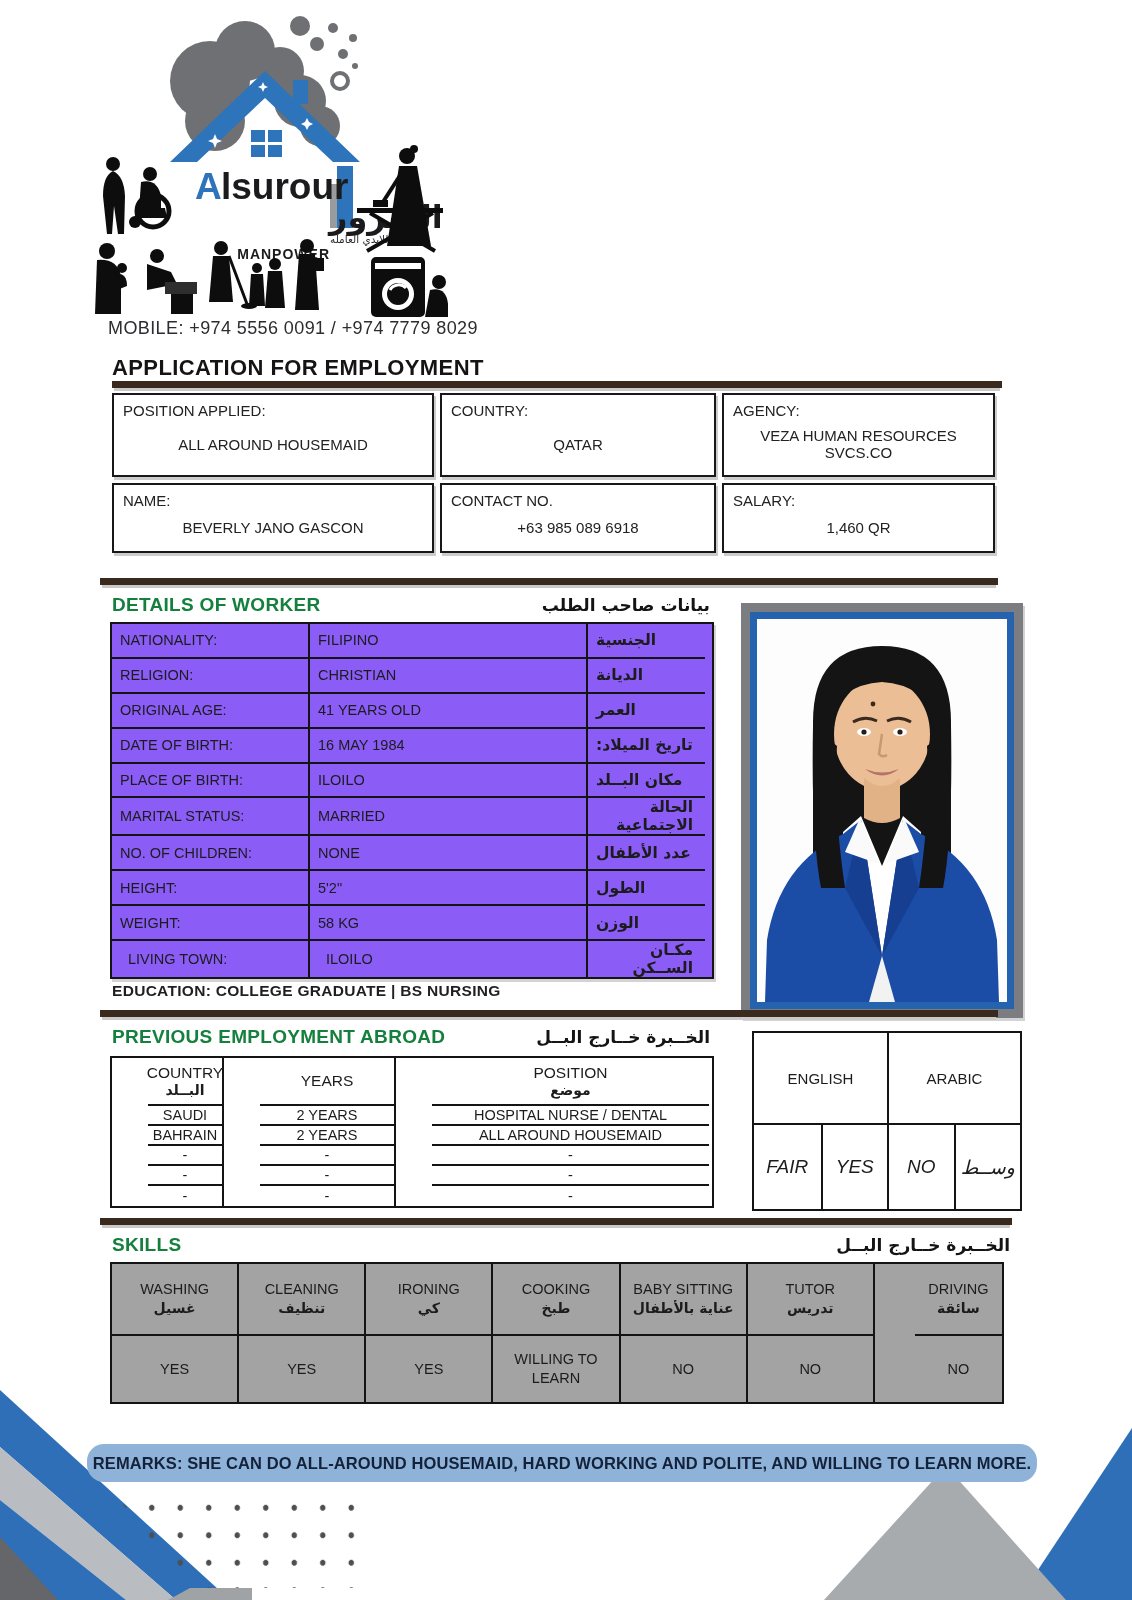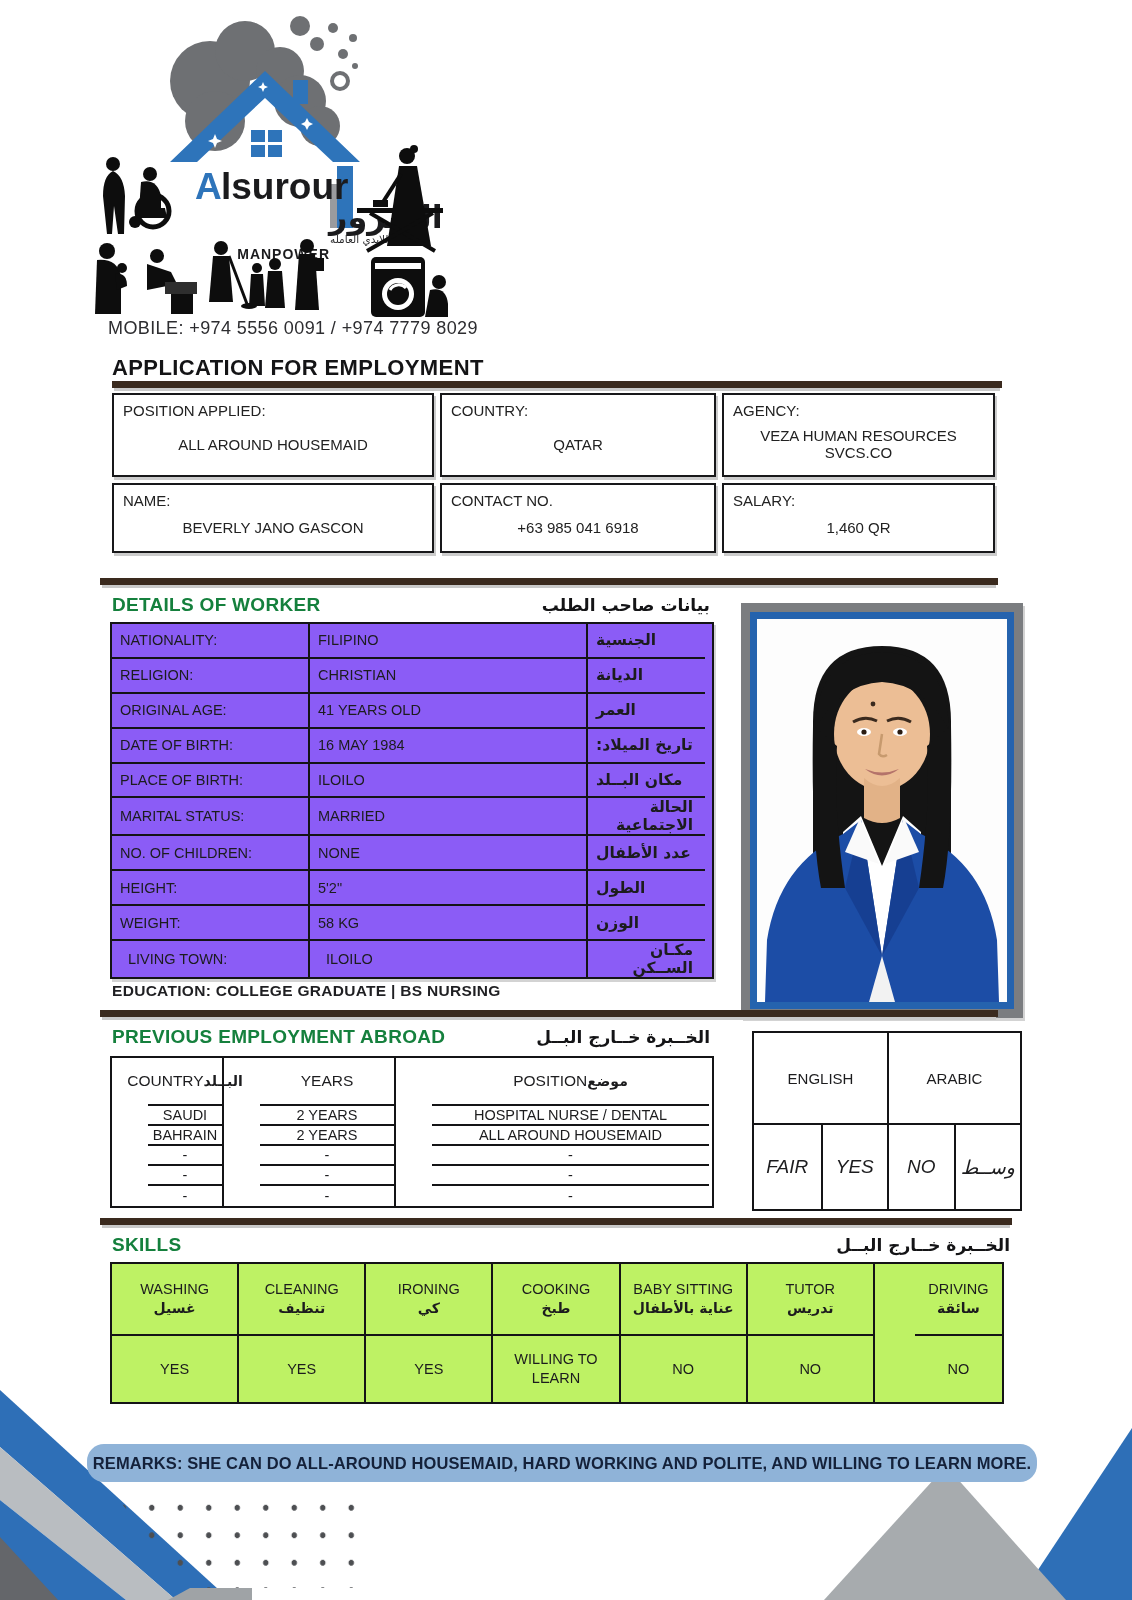--- a/index.html
+++ b/index.html
@@ -54,41 +54,41 @@
   .photo-inner{width:100%;height:100%;background:#2563ae;padding:7px;box-sizing:border-box;}
   .photo-canvas{width:100%;height:100%;background:#fdfdfd;overflow:hidden;}
   .photo-canvas svg{display:block;width:100%;height:100%;}
 
   
   .prev-head{left:112px;top:1026px;width:598px;}
   .emp-table{left:110px;top:1056px;width:600px;height:148px;border:2.5px solid #141416;
     display:grid;grid-template-columns:112px 172px 313px;grid-template-rows:48px repeat(5,1fr);
     background:#fff;}
   .emp-cell{border-right:2px solid #141416;border-bottom:2px solid #141416;
-    display:flex;align-items:center;justify-content:center;
+    display:flex;flex-direction:column;align-items:center;justify-content:center;
     font-size:14.5px;color:#1c1c1e;line-height:1.15;margin-left:36px;}
   .emp-cell:nth-child(3n){border-right:none;}
   .emp-cell:nth-last-child(-n+3){border-bottom:none;}
   .emp-col-en{font-size:15.5px;}
   .emp-col-ar{font-size:14px;font-weight:600;}
 
   
   .lang-box{left:752px;top:1031px;width:266px;height:176px;border:2px solid #141416;
     display:grid;grid-template-rows:92px 1fr;background:#fff;}
   .lang-top{display:grid;grid-template-columns:1fr 1fr;border-bottom:2px solid #141416;}
   .lang-top-cell{display:flex;align-items:center;justify-content:center;font-size:15px;}
   .lang-top-cell + .lang-top-cell{border-left:2px solid #141416;}
   .lang-bottom{display:grid;grid-template-columns:repeat(4,1fr);}
   .lang-bottom-cell{display:flex;align-items:center;justify-content:center;font-size:19px;font-style:italic;}
   .lang-bottom-cell + .lang-bottom-cell{border-left:2px solid #141416;}
 
   
   .skills-head{left:112px;top:1234px;width:898px;}
   .skills-table{left:110px;top:1262px;width:890px;height:138px;border:2.5px solid #141416;
-    display:grid;grid-template-columns:repeat(7,1fr);grid-template-rows:72px 1fr;background:#bef264;}
+    display:grid;grid-template-columns:repeat(7,1fr);grid-template-rows:72px 1fr;background:#a3a3a3;}
   .sk-cell{border-right:2px solid #141416;display:flex;flex-direction:column;
     align-items:center;justify-content:center;font-size:14.5px;text-align:center;line-height:1.3;padding:0 4px;}
   .sk-cell:nth-child(7n){border-right:none;margin-left:40px;}
   .sk-head{border-bottom:2px solid #141416;}
   .sk-ar{font-size:14px;font-weight:600;}
 
   
   .remarks{left:87px;top:1408px;width:950px;height:38px;background:#8fb3d8;border-radius:17px;
     display:flex;align-items:center;justify-content:center;
     font-size:16.5px;font-weight:bold;color:#14213a;letter-spacing:.1px;white-space:nowrap;margin-top:36px;}
@@ -243,21 +243,21 @@
       <div class="app-value">
           <span class="val-narrow">VEZA HUMAN RESOURCES SVCS.CO</span>
         </div>
     </div>
     <div class="app-cell">
       <div class="app-label">NAME:</div>
       <div class="app-value">BEVERLY JANO GASCON</div>
     </div>
     <div class="app-cell">
       <div class="app-label">CONTACT NO.</div>
-      <div class="app-value">+63 985 041 6918</div>
+      <div class="app-value">+63 985 089 6918</div>
     </div>
     <div class="app-cell">
       <div class="app-label">SALARY:</div>
       <div class="app-value">1,460 QR</div>
     </div>
   </div>
 
   <div class="abs rule rule2"></div>
 
   <div class="abs sec-head details-head">

